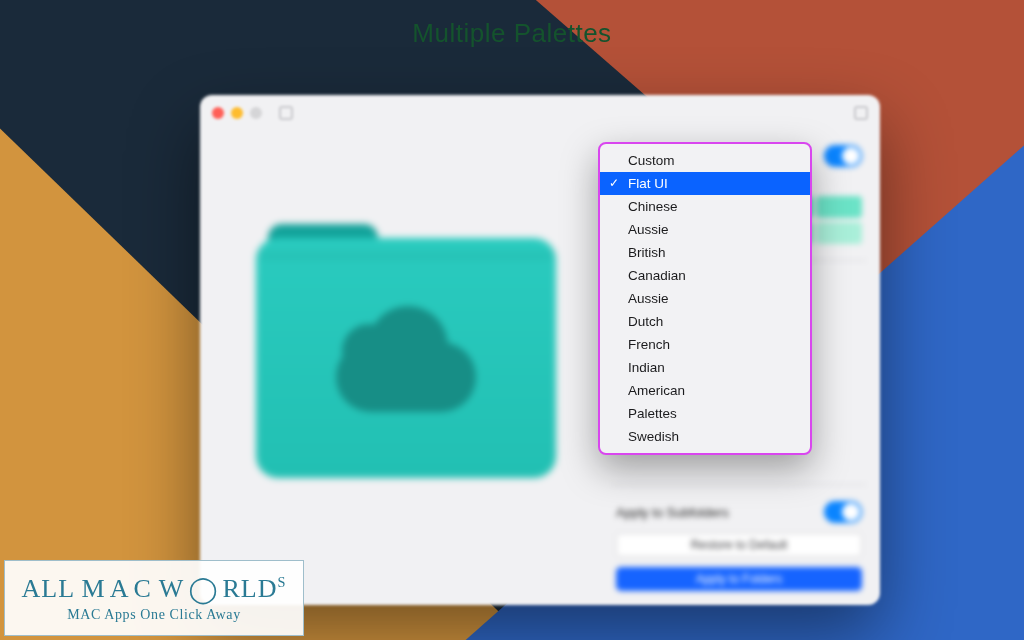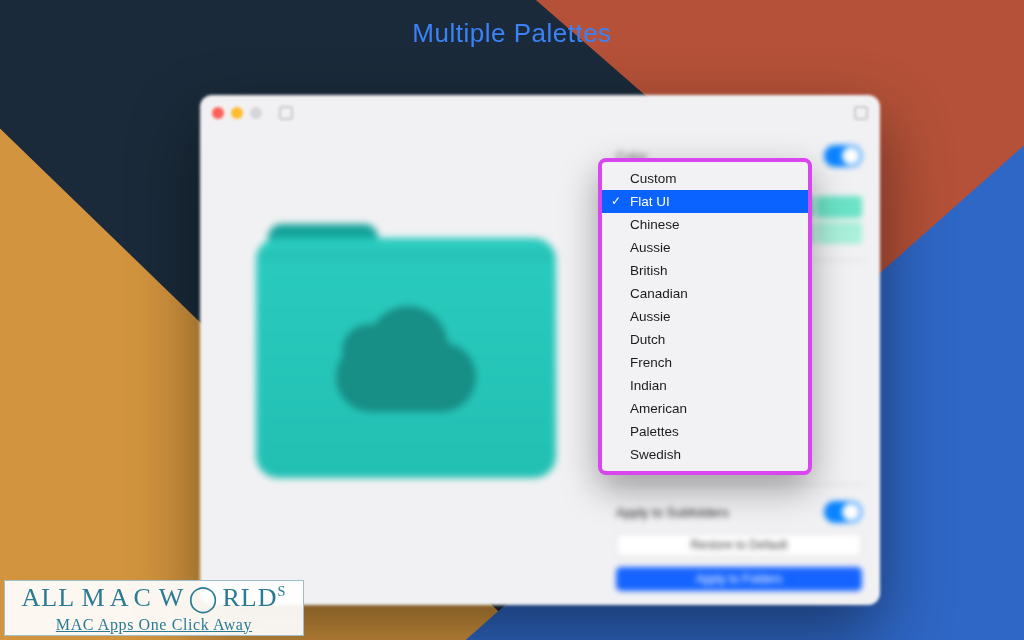--- a/index.html
+++ b/index.html
@@ -1,21 +1,21 @@
 <!DOCTYPE html>
 <html><head>
 <meta charset="utf-8">
 <style>
   * { box-sizing: border-box; margin: 0; padding: 0; }
   html, body { width: 1024px; height: 640px; overflow: hidden; font-family: -apple-system, "Helvetica Neue", Arial, sans-serif; }
   .bg { position: absolute; inset: 0; background: #1a2a3a; overflow: hidden; }
   .tri1 { position: absolute; width: 0; height: 0; top: -80px; right: -40px; border-left: 620px solid transparent; border-top: 540px solid #b45138; }
   .tri2 { position: absolute; width: 0; height: 0; bottom: -90px; right: -40px; border-left: 700px solid transparent; border-bottom: 620px solid #2f67c6; }
   .tri3 { position: absolute; width: 0; height: 0; bottom: -60px; left: -50px; border-right: 640px solid transparent; border-bottom: 620px solid #d2943e; }
-  .page-title { position: absolute; top: 18px; left: 0; right: 0; text-align: center; color: #3b82f6; font-size: 26px; font-weight: 300; letter-spacing: .5px; }
+  .page-title { position: absolute; top: 18px; left: 0; right: 0; text-align: center; color: #14532d; font-size: 26px; font-weight: 300; letter-spacing: .5px; }
   .window { position: absolute; left: 200px; top: 95px; width: 680px; height: 510px; background: #f1f1f3; border-radius: 12px; box-shadow: 0 30px 70px rgba(0,0,0,.45); filter: blur(1.5px); }
   .titlebar { height: 36px; display: flex; align-items: center; padding: 0 12px; }
   .dot { width: 12px; height: 12px; border-radius: 50%; margin-right: 7px; }
   .red { background: #ff5f57; } .yel { background: #febc2e; } .grn { background: #d5d5d7; }
   .tb-spacer { flex: 1; }
   .tb-glyph { width: 14px; height: 14px; border: 2px solid #b7b7bb; border-radius: 3px; opacity: .7; }
   .winbody { display: flex; height: calc(100% - 36px); }
   .preview { flex: 1.1; display: flex; align-items: center; justify-content: center; padding: 10px 10px 30px 20px; }
   .folder { position: relative; width: 300px; height: 240px; filter: blur(3px); }
   .folder .tab { position: absolute; top: -14px; left: 12px; width: 110px; height: 40px; background: #12a29a; border-radius: 14px 14px 0 0; }
@@ -30,28 +30,28 @@
   .swgrid { display: grid; grid-template-columns: repeat(5,1fr); gap: 4px; margin-top: 4px; }
   .sw { height: 22px; border-radius: 4px; }
   .s1{background:#f4d35e}.s2{background:#f1a33c}.s3{background:#1fb89a}.s4{background:#27d1ae}.s5{background:#6be3c7}
   .s6{background:#f8e58a}.s7{background:#f2c569}.s8{background:#1aa386}.s9{background:#6bdcbd}.s10{background:#a9efd9}
   .hr { height: 1px; background: #dadade; margin: 6px -4px; }
   .btn { height: 24px; border-radius: 5px; display: flex; align-items: center; justify-content: center; font-size: 12px; }
   .btn.white { background: #fff; border: 1px solid #cfcfd4; }
   .btn.blue  { background: #1664ff; color: #fff; }
   .toggle { width: 38px; height: 22px; border-radius: 20px; background: #0a84ff; position: relative; }
   .toggle::after { content:""; position:absolute; right:2px; top:2px; width:18px; height:18px; background:#fff; border-radius:50%; }
-  .menu { position: absolute; left: 598px; top: 158px; width: 214px; background: #f2f2f4; border: 4px solid #d946ef; border-radius: 8px; box-shadow: 0 14px 36px rgba(0,0,0,.35); padding: 5px 0; font-size: 13.5px; color: #1b1b1d; }
+  .menu { position: absolute; left: 598px; top: 142px; width: 214px; background: #f2f2f4; border: 2px solid #d946ef; border-radius: 8px; box-shadow: 0 14px 36px rgba(0,0,0,.35); padding: 5px 0; font-size: 13.5px; color: #1b1b1d; }
   .mi { padding: 4px 16px 4px 28px; position: relative; cursor: default; }
   .mi.sel { background: #0a63ff; color: #fff; }
   .mi .chk { position: absolute; left: 9px; top: 4px; font-size: 12px; }
-  .watermark { position: absolute; left: 4px; bottom: 4px; width: 300px; height: 56px; background: rgba(255,255,255,.92); border: 1px solid #9fbecb; display: flex; flex-direction: column; align-items: center; justify-content: center; font-family: Georgia, "Times New Roman", serif; color: #2a7a94; letter-spacing: 1px; margin-top: 14px; }
+  .watermark { position: absolute; left: 4px; bottom: 4px; width: 300px; height: 76px; background: rgba(255,255,255,.92); border: 1px solid #9fbecb; display: flex; flex-direction: column; align-items: center; justify-content: center; font-family: Georgia, "Times New Roman", serif; color: #2a7a94; letter-spacing: 1px; margin-top: 14px; }
   .watermark .line1 { font-size: 26px; font-weight: 400; display:flex; align-items:center; gap:4px;}
   .watermark .line1 .apple { font-size: 26px; line-height: 1; transform: translateY(-1px); }
-  .watermark .line2 { font-size: 16px; color: #2a7a94; letter-spacing: .6px; margin-top: 2px; text-decoration: underline; }
+  .watermark .line2 { font-size: 14px; color: #2a7a94; letter-spacing: .6px; margin-top: 2px; }
   .watermark sup { font-size: .55em; }
 </style>
 </head>
 <body>
 
 <div class="bg">
   <div class="tri3"></div>
   <div class="tri1"></div>
   <div class="tri2"></div>
 </div>

